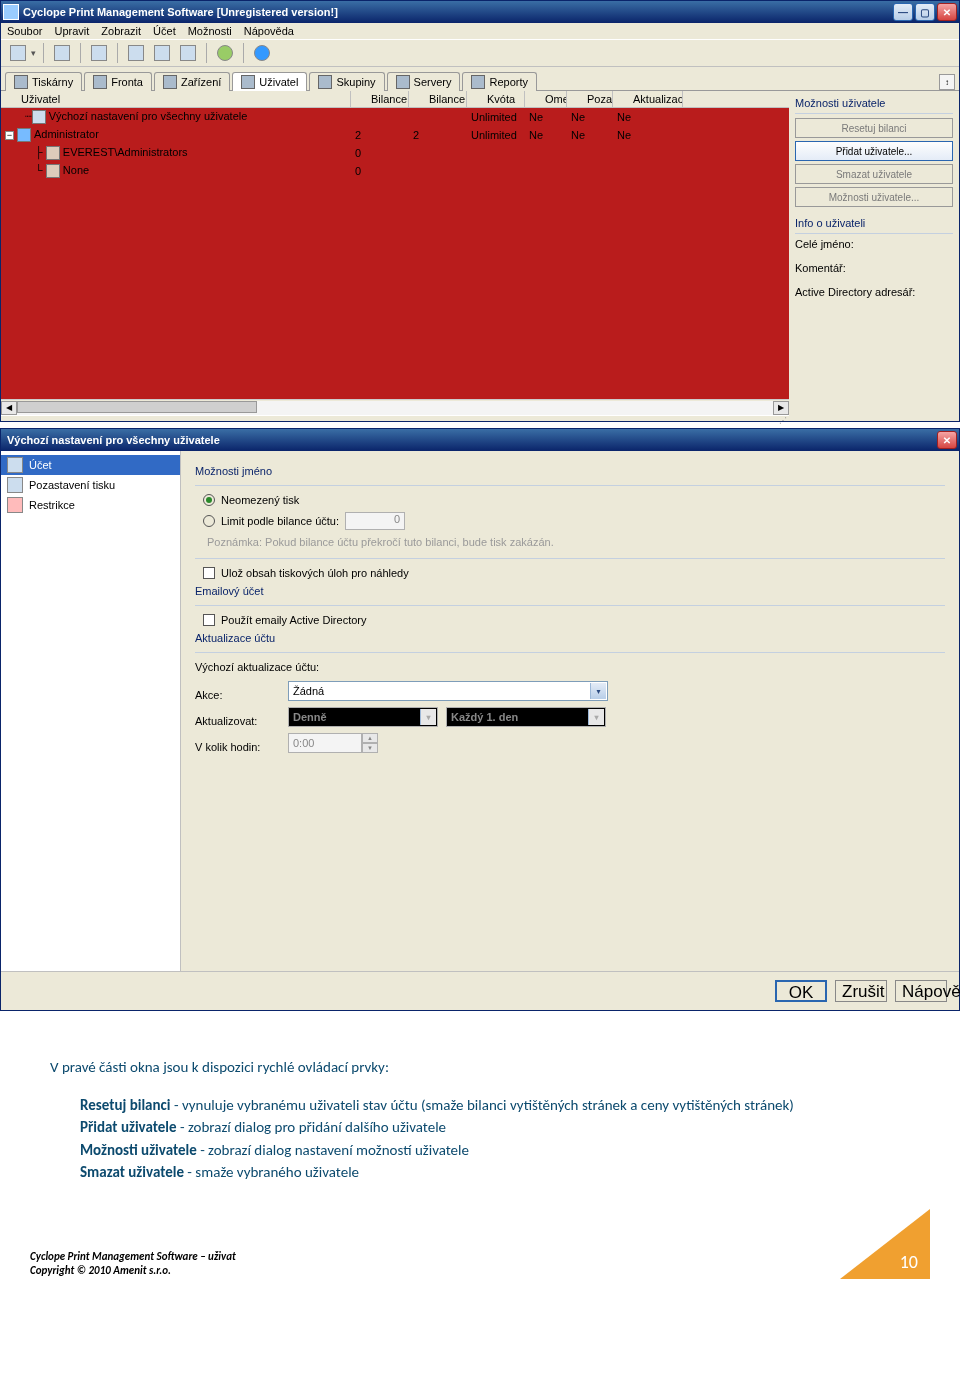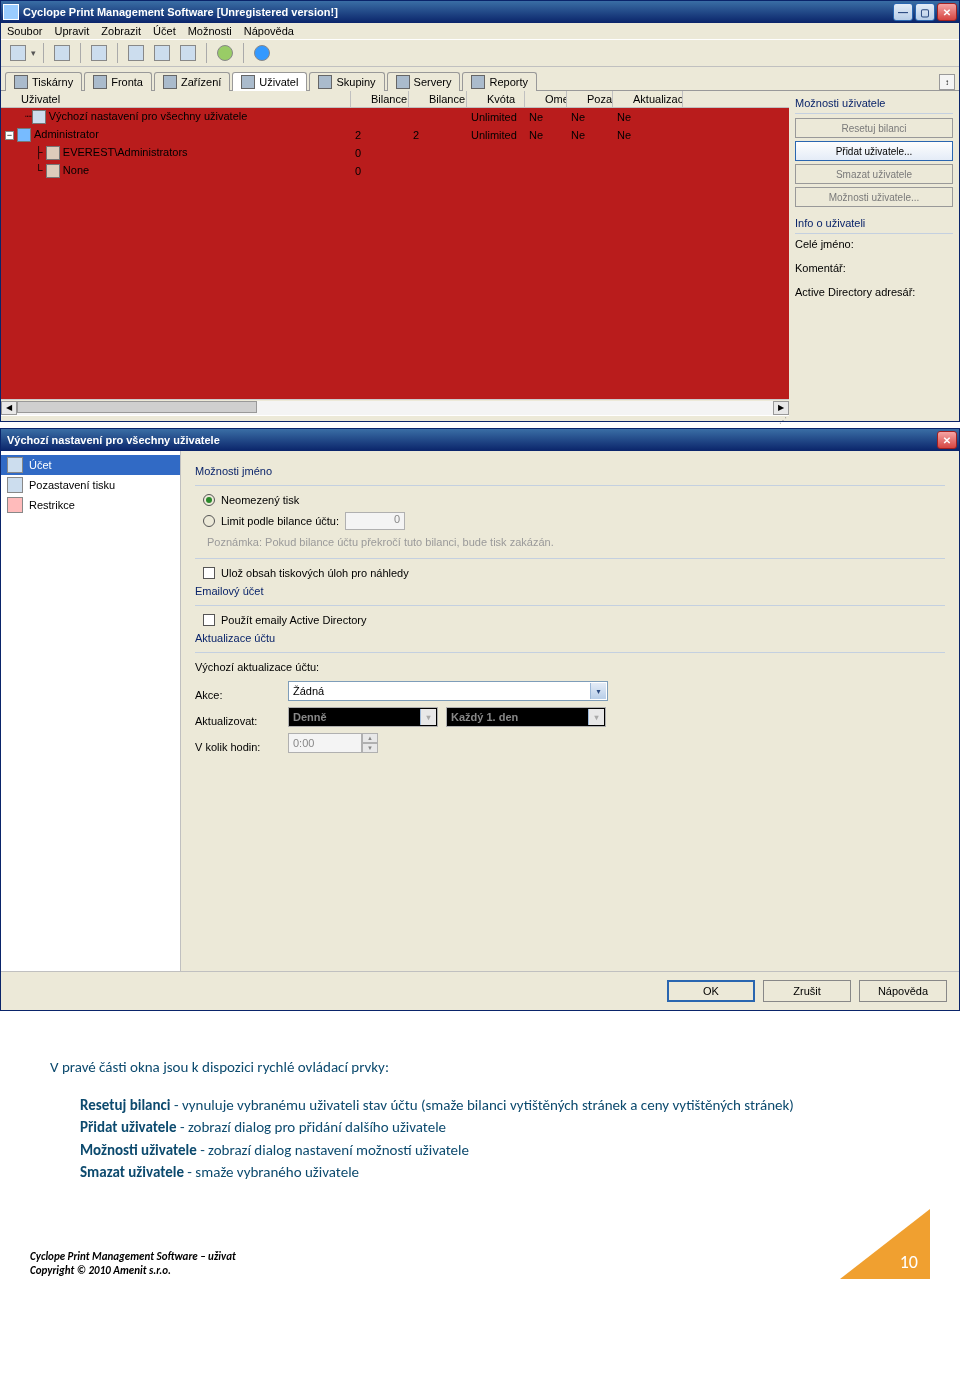--- a/index.html
+++ b/index.html
@@ -64,21 +64,21 @@
   .formrow label { width: 85px; }
   .combo { height: 20px; border: 1px solid #7e9db9; background: #fff; display: flex; align-items: center; padding: 0 4px; position: relative; }
   .combo.disabled { background: #000000; color: #888; border-color: #b0b0b0; font-weight: bold; }
   .combo .arrow { position: absolute; right: 1px; top: 1px; bottom: 1px; width: 16px; background: linear-gradient(#e4ecf7,#b8cee8); border-left: 1px solid #9db8d8; display: flex; align-items: center; justify-content: center; font-size: 8px; color: #2a4a80; }
   .combo.disabled .arrow { background: #e8e8e8; color: #aaa; }
   .spinner { display: flex; width: 90px; }
   .spinner .val { flex: 1; border: 1px solid #b0b0b0; background: #f4f4f4; color: #888; padding: 0 4px; height: 20px; display:flex; align-items:center; }
   .spinner .spbtns { display: flex; flex-direction: column; }
   .spinner .spb { width: 16px; height: 10px; border: 1px solid #b0b0b0; background: #e8e8e8; font-size: 6px; display:flex; align-items:center; justify-content:center; color:#888; }
   .dlgfooter { background: #ece9d8; border-top: 1px solid #c0c0c0; padding: 8px 12px; display: flex; justify-content: flex-end; gap: 8px; }
-  .dlgbtn { width: 88px; height: 22px; background: #ece9d8; border: 1px solid #888; font-size: 11px; cursor: pointer; }
+  .dlgbtn { width: 52px; height: 22px; background: #ece9d8; border: 1px solid #888; font-size: 17px; cursor: pointer; }
   .dlgbtn.primary { border: 2px solid #2a66b0; }
   
   .doctext { padding: 30px 50px 10px 50px; font-family: Calibri, Arial, sans-serif; font-size: 15px; line-height: 1.5; color: #0c4a6e; }
   .doctext ul { list-style: none; padding-left: 30px; }
   .docfooter { display: flex; align-items: flex-end; padding: 0 30px 14px 30px; font-family: Calibri, Arial, sans-serif; }
   .docfooter .left { font-style: italic; font-weight: bold; font-size: 11px; line-height: 1.3; }
   .docfooter .right { margin-left: auto; position: relative; width: 90px; height: 70px; }
   .triangle { width: 0; height: 0; border-left: 90px solid transparent; border-bottom: 70px solid #f0a030; position: absolute; bottom: 0; right: 0; }
   .pnum { position: absolute; bottom: 6px; right: 12px; color: #fff; font-size: 18px; }
   .w-user { width: 350px; }

